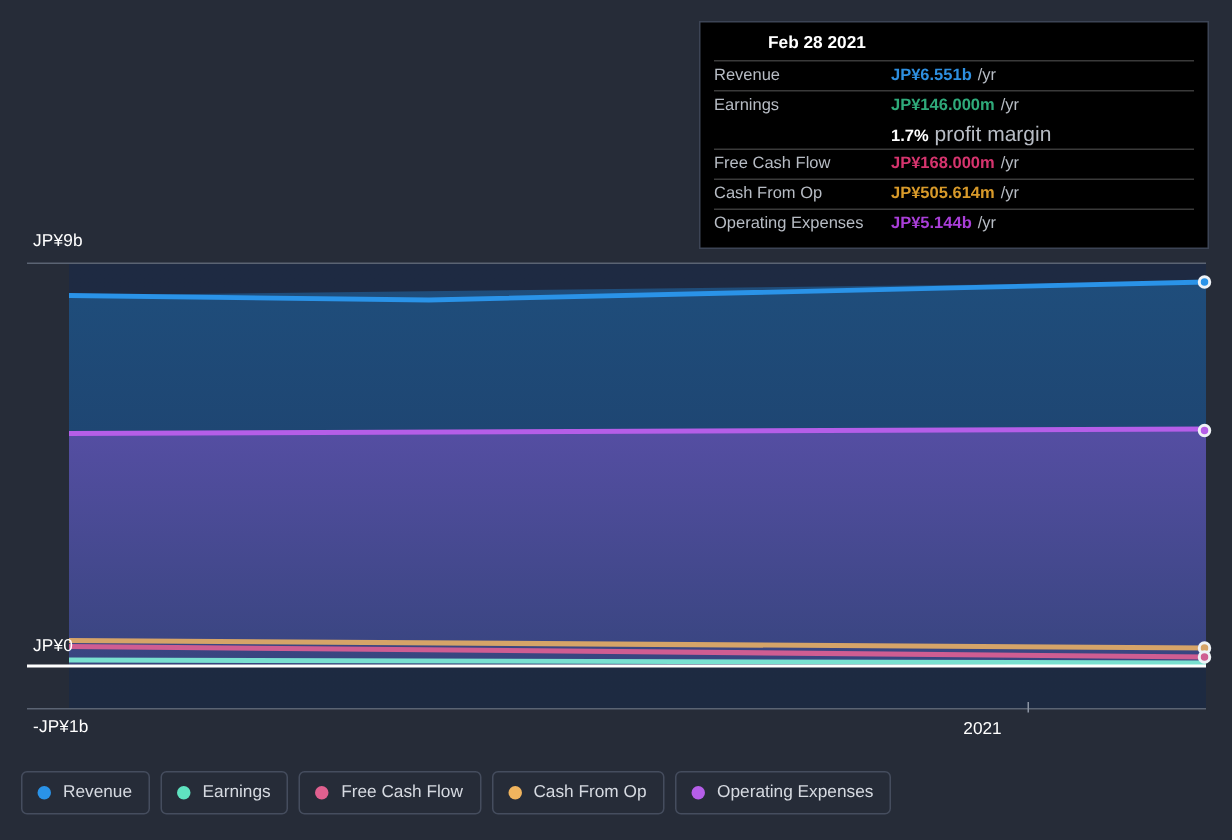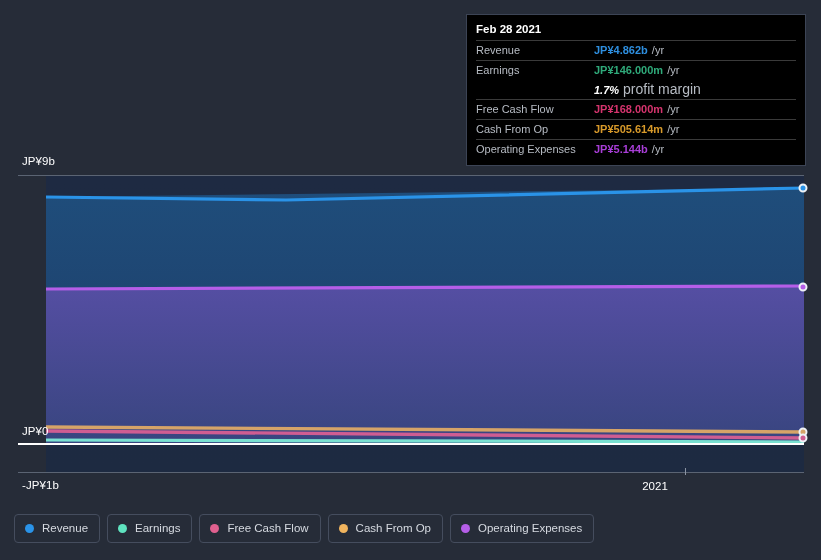--- a/index.html
+++ b/index.html
@@ -121,20 +121,21 @@
     border: 1px solid #3c4455;
     box-sizing: border-box;
     padding: 7px 9px 6px 9px;
     font-size: 11px;
   }
   #tooltip-date {
     font-weight: bold;
     font-size: 11.5px;
     color: #ffffff;
     padding: 1px 0 5px 0;
+    margin-left: 36px;
   }
   .tt-row {
     display: flex;
     align-items: baseline;
     border-top: 1px solid #3a3a3a;
     padding: 3px 0 2px 0;
     min-height: 14px;
   }
   .tt-row.noline { border-top: none; padding-top: 1px; }
   .tt-label {
@@ -148,21 +149,21 @@
     font-size: 11px;
     white-space: nowrap;
   }
   .tt-unit {
     color: #b7bcc4;
     font-weight: normal;
     font-size: 11px;
     margin-left: 4px;
     text-align: center;
   }
-  .tt-sub-strong { color:#ffffff; font-weight:bold; font-size:11px;font-style:italic; }
+  .tt-sub-strong { color:#ffffff; font-weight:bold; font-size:11px; }
   .tt-sub-dim { color:#b7bcc4; font-size:14px; margin-left:4px; }
 
   
   #legend {
     position: absolute;
     left: 14px;
     top: 514px;
     display: flex;
     gap: 7px;
   }
@@ -240,21 +241,21 @@
   <div class="gridline" id="grid-bottom"></div>
   <div id="x-tick"></div>
   <div id="x-year">2021</div>
 </div>
 
 <div id="tooltip">
   <div id="tooltip-date">Feb 28 2021</div>
 
   <div class="tt-row">
     <span class="tt-label">Revenue</span>
-    <span class="tt-value" style="color:#2e8fe0">JP¥4.862b</span>
+    <span class="tt-value" style="color:#2e8fe0">JP¥6.551b</span>
     <span class="tt-unit">/yr</span>
   </div>
 
   <div class="tt-row">
     <span class="tt-label">Earnings</span>
     <span class="tt-value" style="color:#2faa7a">JP¥146.000m</span>
     <span class="tt-unit">/yr</span>
   </div>
 
   <div class="tt-row noline">

